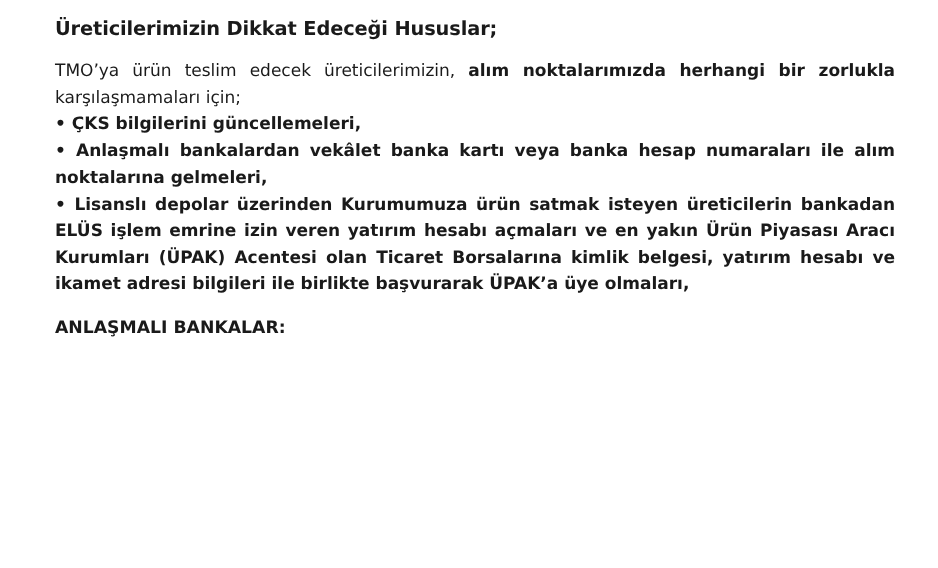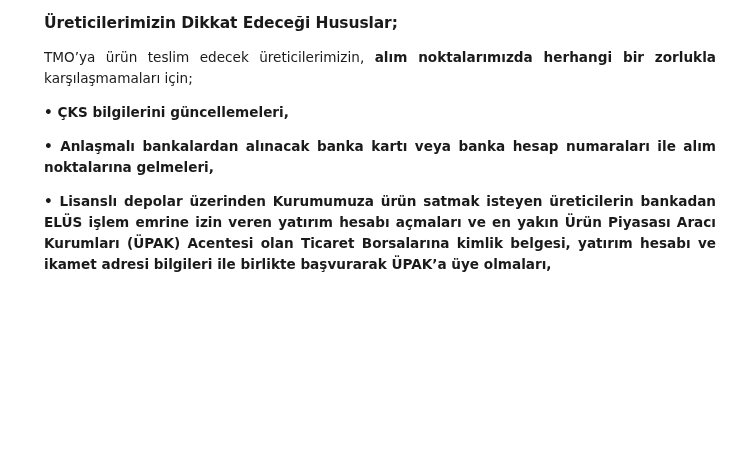--- a/index.html
+++ b/index.html
@@ -41,21 +41,20 @@
   }
   .bullets {
     font-size: 13.6px;
     font-weight: bold;
     line-height: 1.55;
     text-align: justify;
     margin-bottom: 16px;
   }
   .bullets .item {
     margin-bottom: 1px;
-    margin-top: 13px;
   }
   .plain {
     font-size: 13.6px;
     line-height: 1.55;
     text-align: justify;
     margin-bottom: 16px;
   }
   .banks-title {
     font-size: 13.8px;
     font-weight: bold;
@@ -66,20 +65,21 @@
 <body>
 
 <div class="page">
 
   <h1 class="heading">Üreticilerimizin Dikkat Edeceği Hususlar;</h1>
 
   <p class="intro"><span>TMO’ya ürün teslim edecek üreticilerimizin, </span><span class="b">alım noktalarımızda herhangi bir zorlukla</span><span> karşılaşmamaları için;</span></p>
 
   <div class="bullets">
     <p class="item">• ÇKS bilgilerini güncellemeleri,</p>
-    <p class="item">• Anlaşmalı bankalardan alınacak banka kartı veya banka hesap numaraları ile alım noktalarına gelmeleri,</p>
+    <p class="item">• Anlaşmalı bankalardan vekâlet banka kartı veya banka hesap numaraları ile alım noktalarına gelmeleri,</p>
     <p class="item">• Lisanslı depolar üzerinden Kurumumuza ürün satmak isteyen üreticilerin bankadan ELÜS işlem emrine izin veren yatırım hesabı açmaları ve en yakın Ürün Piyasası Aracı Kurumları (ÜPAK) Acentesi olan Ticaret Borsalarına kimlik belgesi, yatırım hesabı ve ikamet adresi bilgileri ile birlikte başvurarak ÜPAK’a üye olmaları,</p>
   </div>
 
 
 
+  <h2 class="banks-title">ANLAŞMALI BANKALAR:</h2>
 
 </div>
 
 </body></html>

